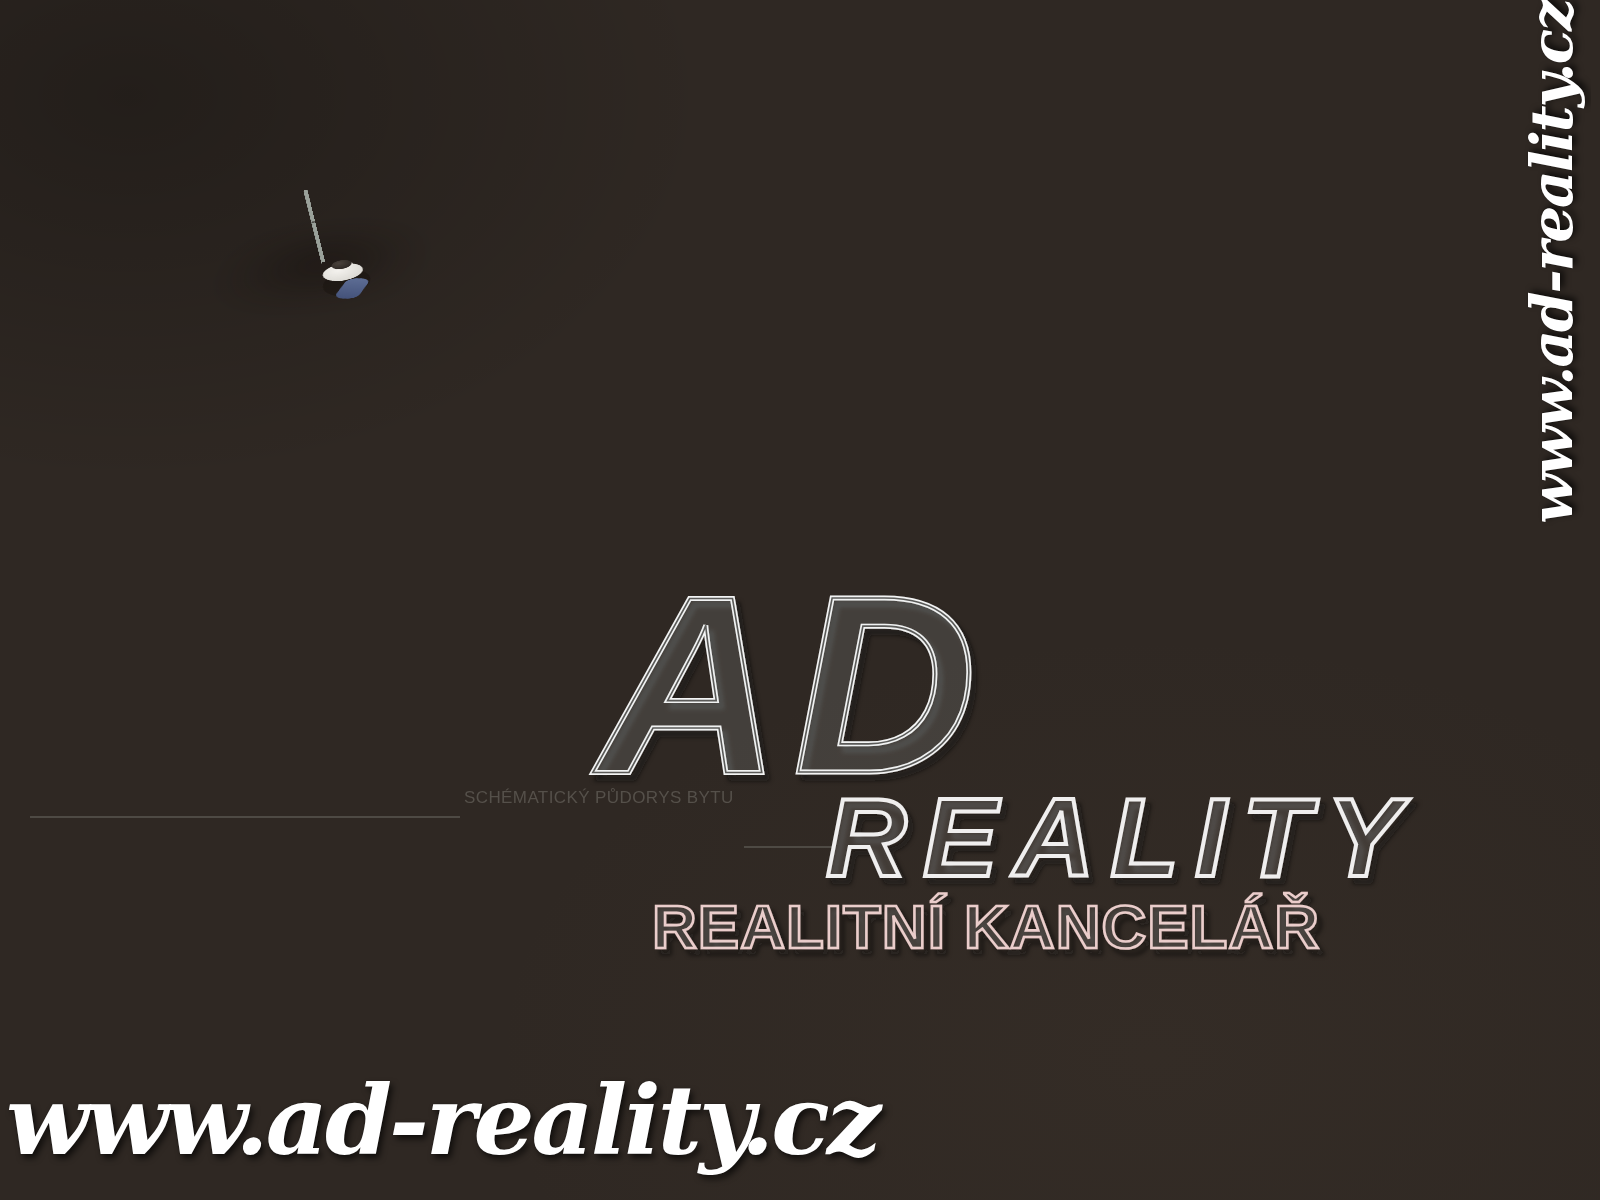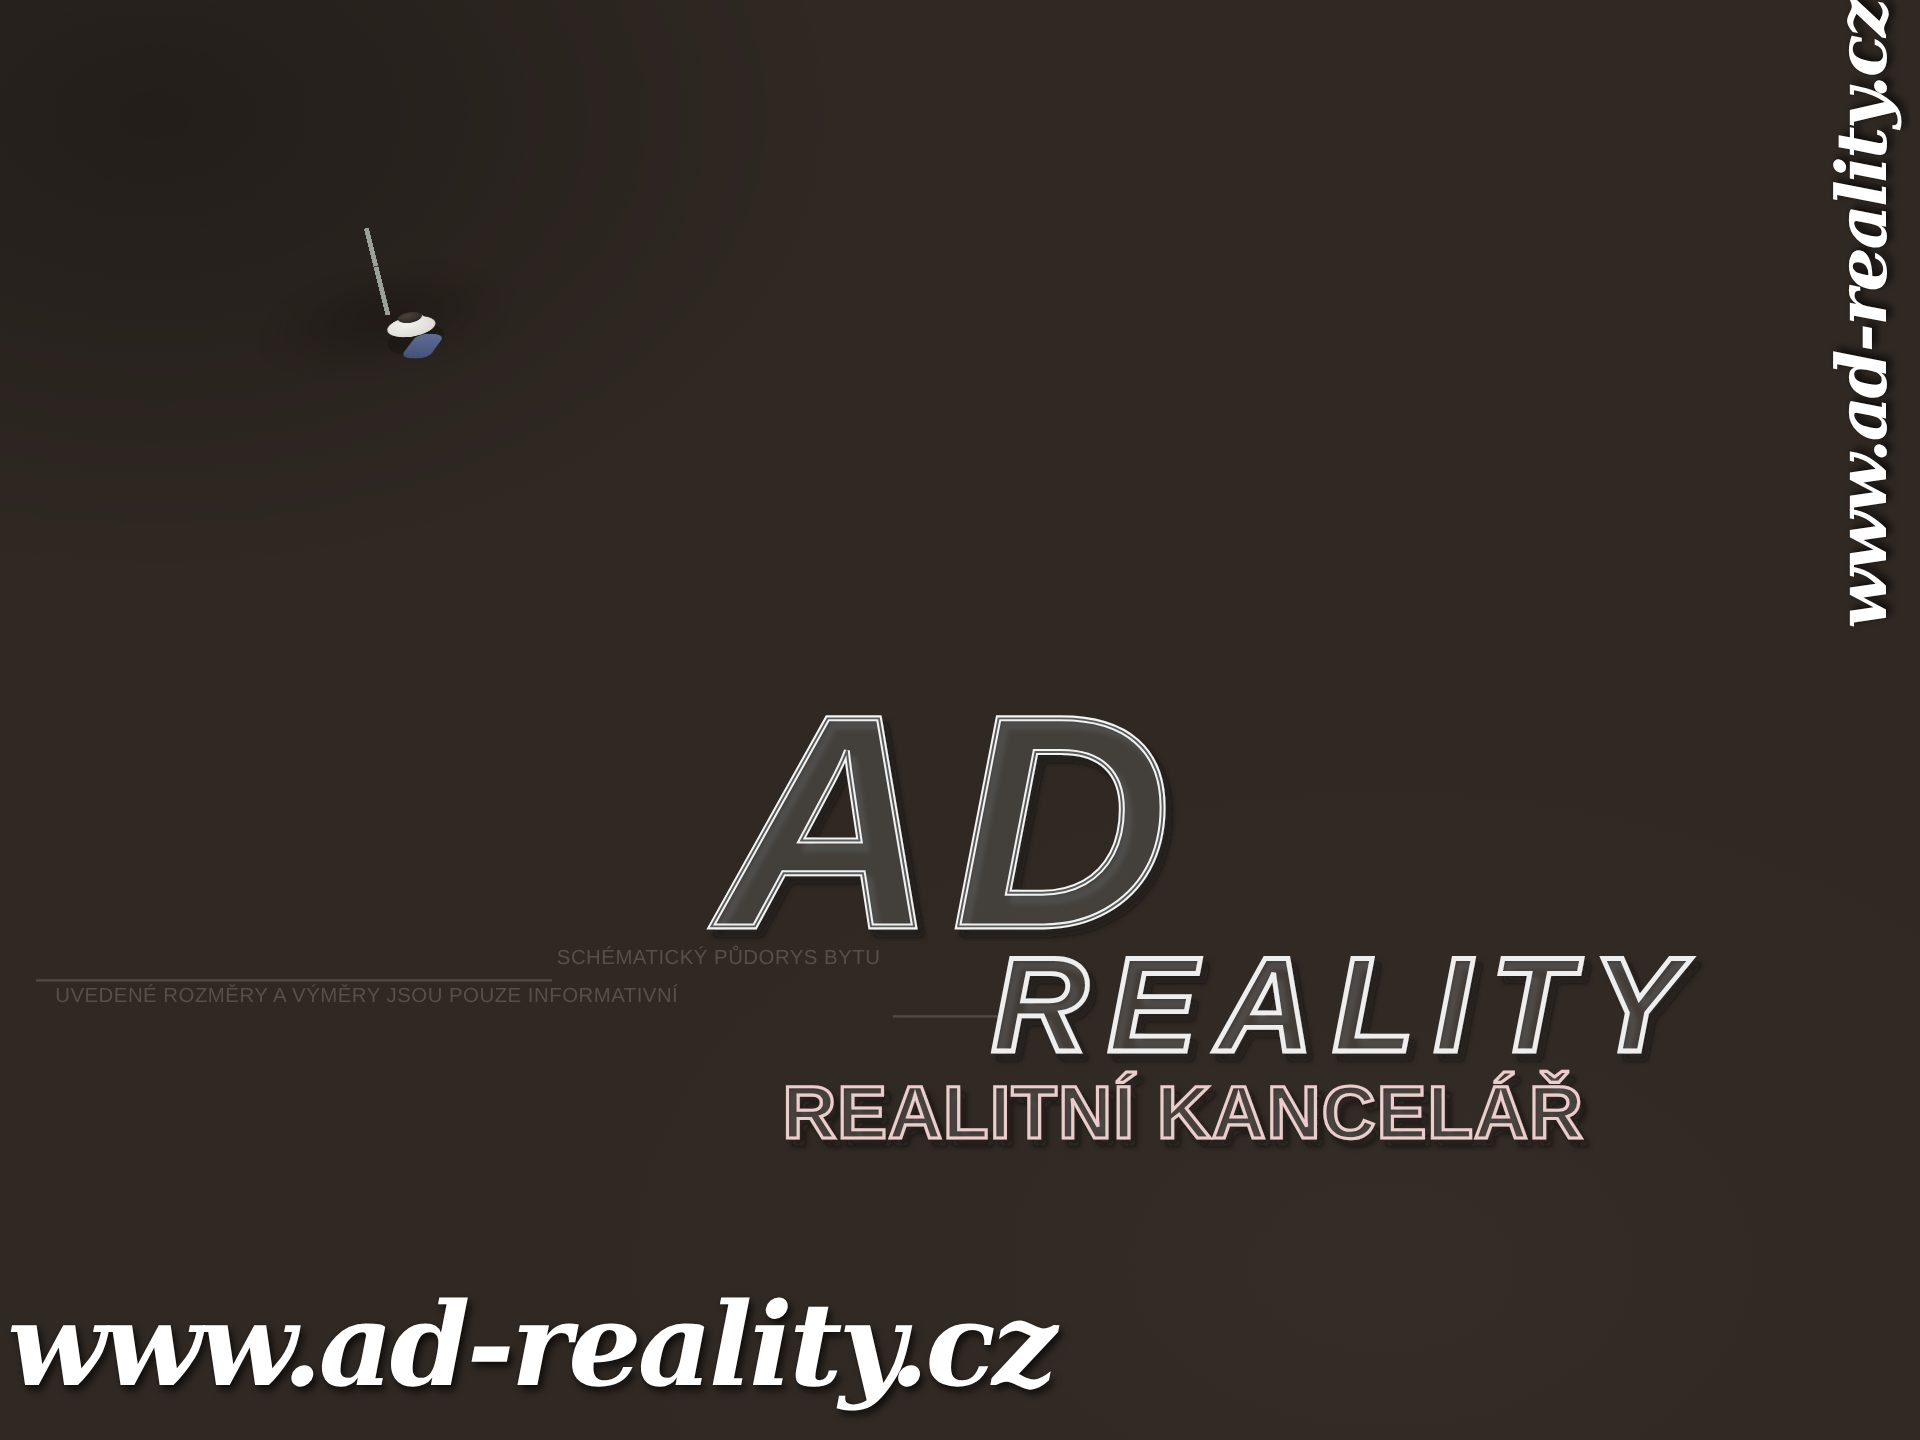--- a/index.html
+++ b/index.html
@@ -241,21 +241,20 @@
           <div style="position: absolute; left: 10px; top: 30px; width: 56px; height: 66px; border-radius: 50%; background: rgba(18, 14, 9, 0.38);"></div>
           <div style="position: absolute; left: 32px; top: 54px; width: 29px; height: 50px; border-radius: 12px; background: linear-gradient(rgb(93, 109, 148), rgb(68, 82, 122)); transform: rotate(14deg);"></div>
           <div style="position: absolute; left: 6px; top: 12px; width: 48px; height: 45px; border-radius: 50%; background: radial-gradient(circle at 40% 35%, rgb(244, 242, 238), rgb(212, 210, 204)); transform: rotate(-12deg);"></div>
           <div style="position: absolute; left: 14px; top: 2px; width: 24px; height: 24px; border-radius: 50%; background: radial-gradient(circle at 35% 35%, rgb(74, 66, 60), rgb(36, 31, 28)); box-shadow: rgb(236, 233, 228) 3px 3px 0px -1px;"></div>
         </div>
       </div>
   </div>
 
   <div class="rule" style="left:30px;top:816px;width:430px;"></div>
   <div class="disc" style="left:464px;top:788px;">SCHÉMATICKÝ PŮDORYS BYTU</div>
-  <div class="disc" style="left:46px;top:820px;">UVEDENÉ ROZMĚRY A VÝMĚRY JSOU POUZE INFORMATIVNÍ</div>
   <div class="rule" style="left:744px;top:846px;width:90px;"></div>
 
   <svg id="logo-svg" width="1600" height="1200" viewBox="0 0 1600 1200">
     <defs>
       <filter id="ds" x="-20%" y="-20%" width="140%" height="140%">
         <feDropShadow dx="5" dy="6" stdDeviation="2.2" flood-color="#100d0a" flood-opacity="0.65"></feDropShadow>
       </filter>
     </defs>
     <text x="598" y="772" font-family="Liberation Sans, sans-serif" font-size="252" font-style="italic" font-weight="bold" letter-spacing="14" fill="rgba(215,224,228,0.10)" stroke="#f3f4f4" stroke-width="5" style="paint-order:stroke" filter="url(#ds)">AD</text>
     <text x="598" y="772" font-family="Liberation Sans, sans-serif" font-size="252" font-style="italic" font-weight="bold" letter-spacing="14" fill="none" stroke="#5a5a58" stroke-width="1.6">AD</text>

